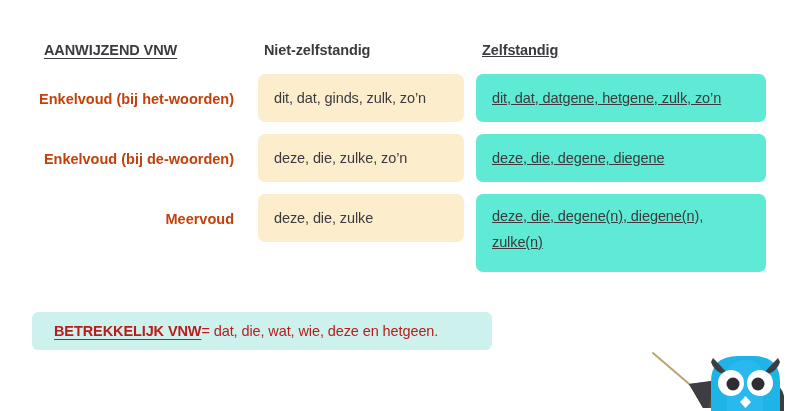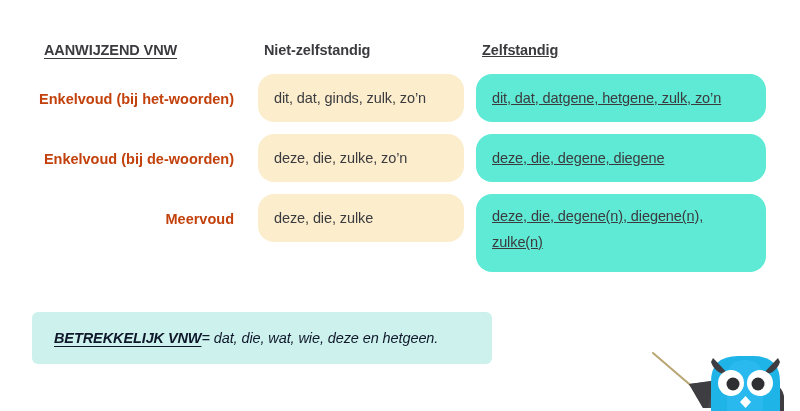--- a/index.html
+++ b/index.html
@@ -62,21 +62,21 @@
     color: #c2410c;
     text-align: right;
     padding-right: 14px;
     line-height: 19px;
     box-sizing: border-box;
   }
   .row-label.h48  { padding-top: 16px; }
 
   
   .card {
-    border-radius: 16px;
+    border-radius: 7px;
     box-sizing: border-box;
     font-size: 14.5px;
     line-height: 26px;
     color: #3b3b3f;
     padding: 11px 16px;
     letter-spacing: -0.1px;
   }
   .card-cream { background: #fceecd; }
   .card-pink  { background: #5eead4; }
 
@@ -84,31 +84,30 @@
   .card.h78 { height: 78px; padding-top: 9px; }
 
   .card-spacer-row { height: 12px; }
 
   
   .betrek-box {
     position: absolute;
     left: 32px;
     top: 312px;
     width: 460px;
-    height: 52px;
+    height: 38px;
     background: #cdf2ee;
     border-radius: 6px;
     display: flex;
     align-items: center;
     padding-left: 22px;
     box-sizing: border-box;
     font-size: 14.5px;
-    color: #0f172a;
+    color: #b91c1c;
     letter-spacing: -0.1px;
-    font-style: italic;
   }
   .betrek-term {
     font-weight: bold;
     text-decoration: underline;
     text-underline-offset: 3px;
   }
   .betrek-rest { font-weight: normal; }
 
   
   .owl-wrap {

